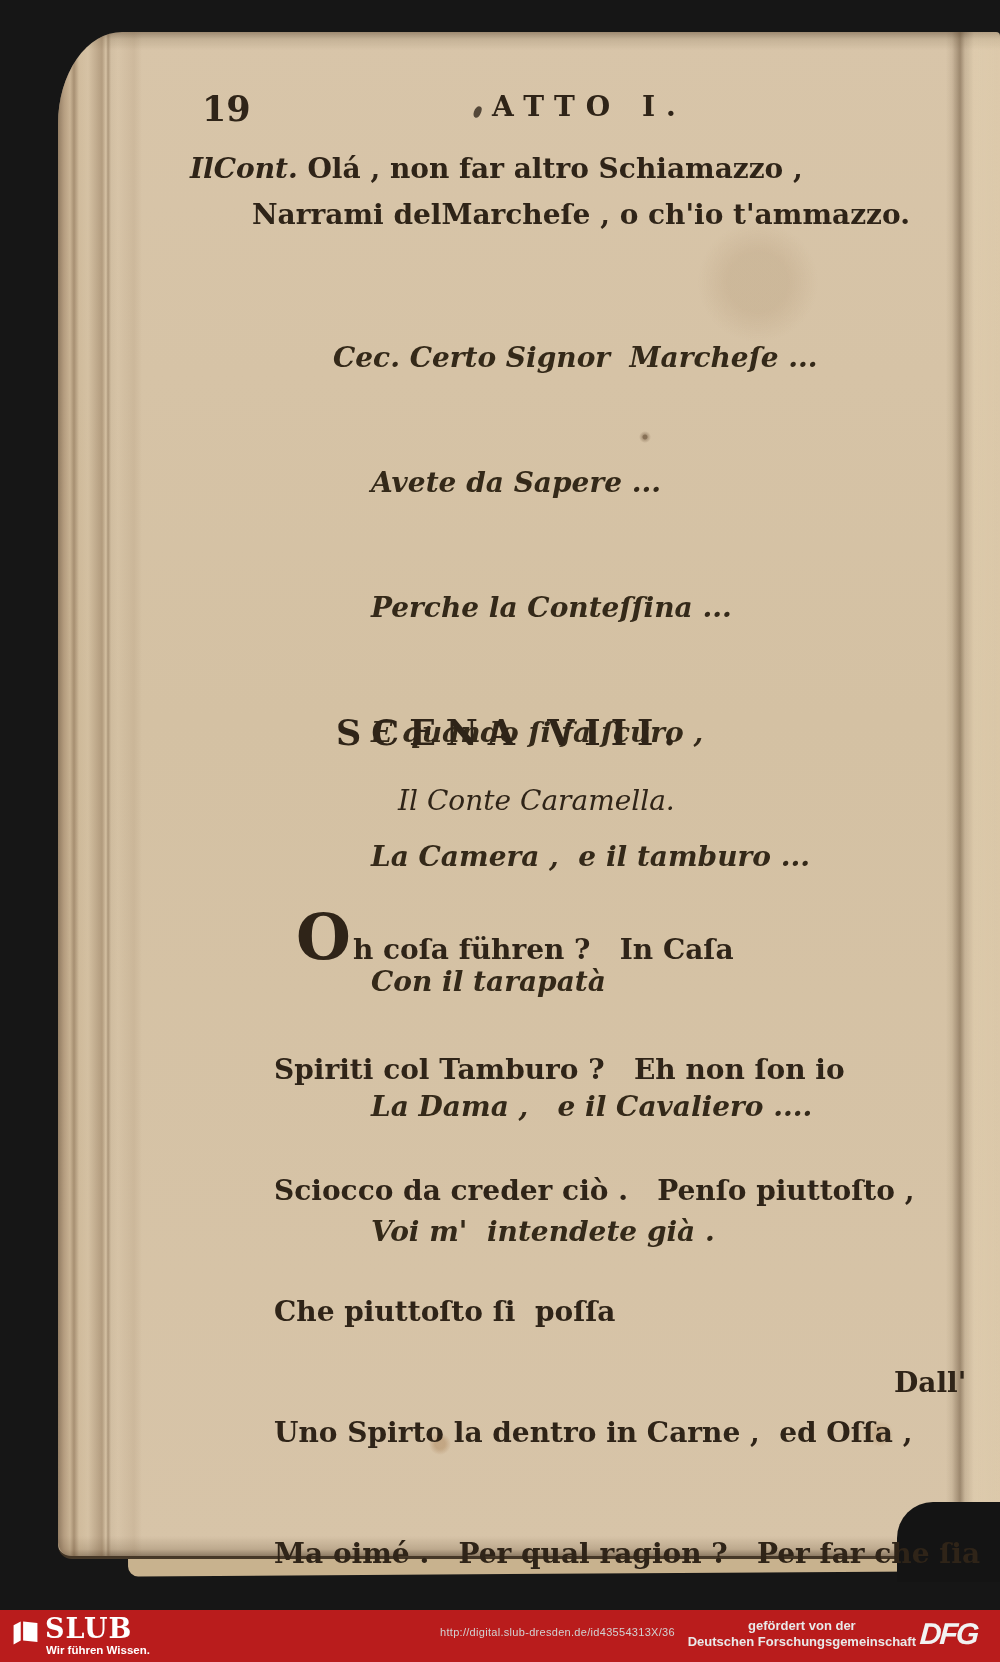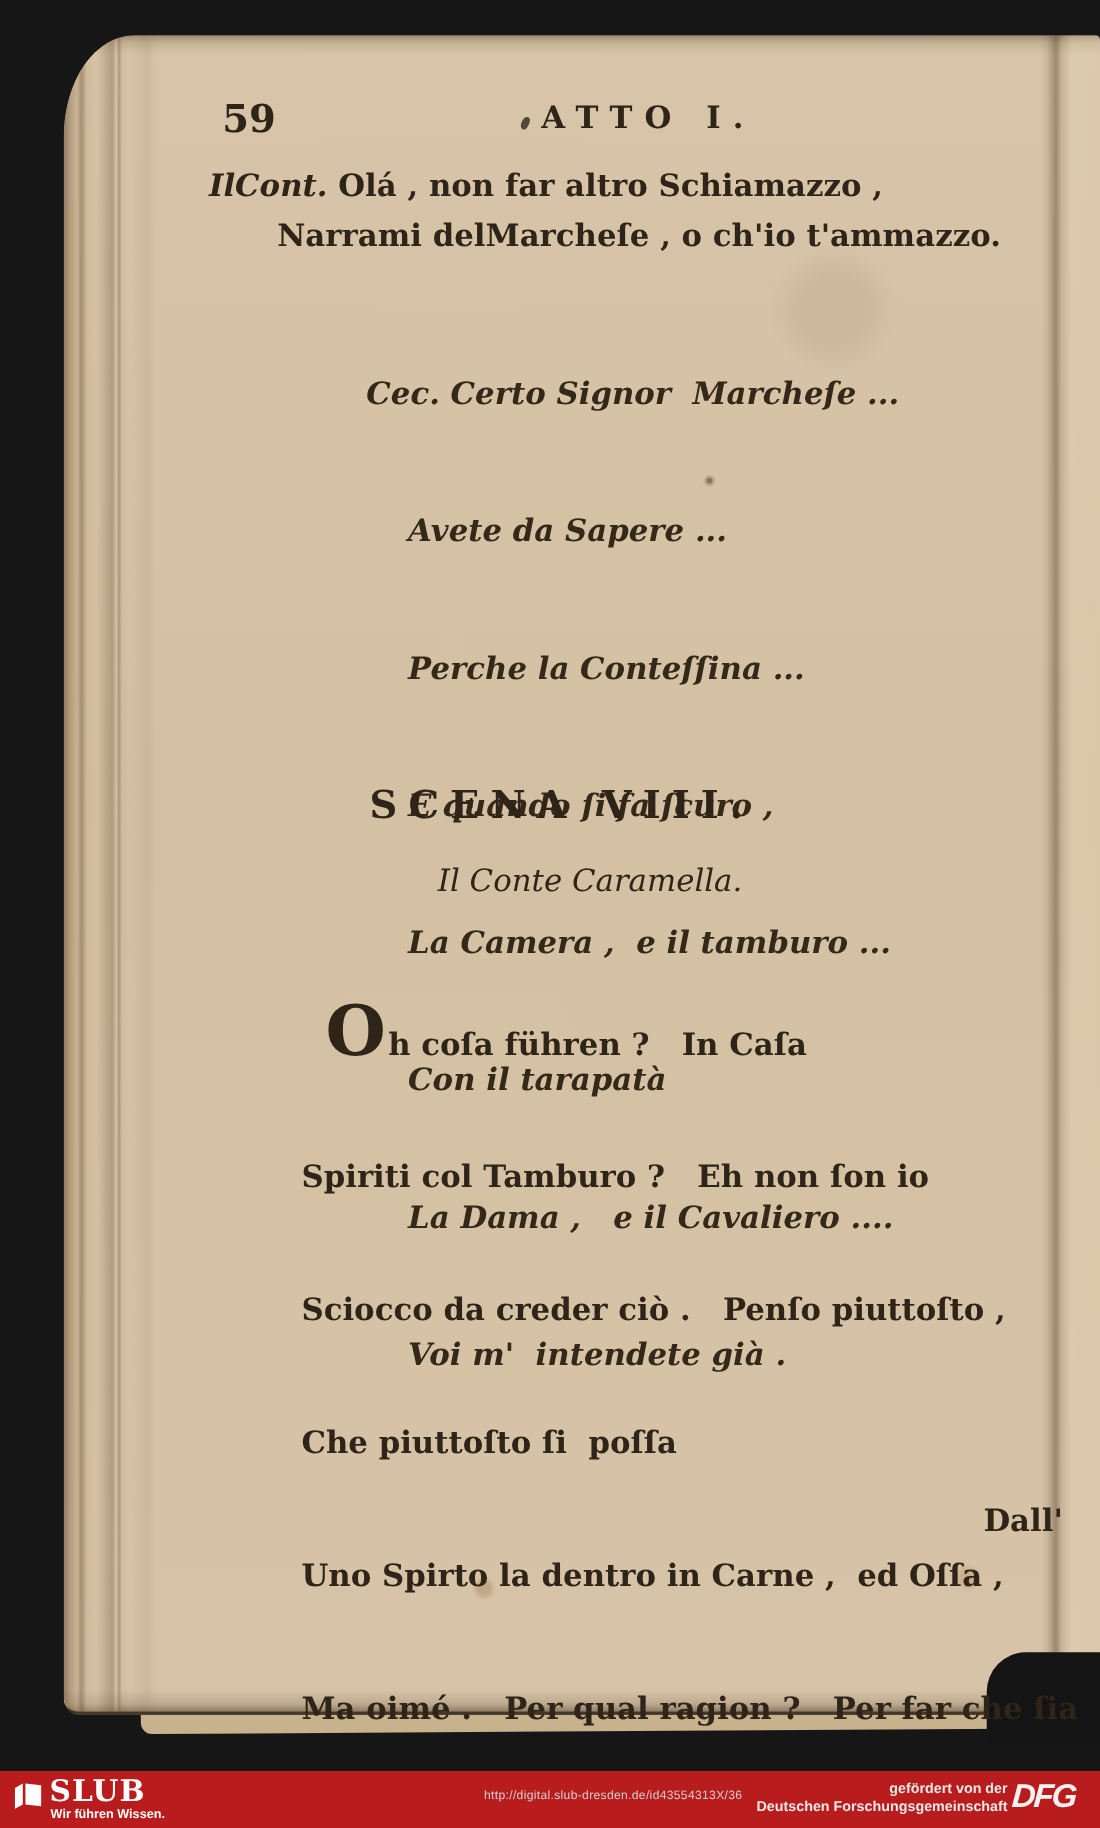--- a/index.html
+++ b/index.html
@@ -62,41 +62,41 @@
   .dropcap{font-size:63px;line-height:40.3px;letter-spacing:2px;}
   .catchword{left:894px;top:1366px;font-size:28px;font-weight:bold;}
   
   .footer{position:absolute;left:0;top:1610px;width:1000px;height:52px;
     background:#b91c1c;z-index:4;font-family:"Liberation Sans",sans-serif;}
   .slub-icon{position:absolute;left:12px;top:9px;}
   .slub-name{position:absolute;left:45px;top:3px;font-family:"DejaVu Serif",serif;
     font-size:27px;font-weight:bold;color:#ffffff;letter-spacing:1px;}
   .slub-tagline{position:absolute;left:46px;top:34px;font-size:11.5px;font-weight:bold;color:#ffffff;}
   .viewer-url{position:absolute;left:397px;top:16px;font-size:11px;color:#d2d2d2;letter-spacing:0.3px;padding-left:43px;}
-  .funding{position:absolute;right:84px;top:8px;text-align:right;font-size:13px;
+  .funding{position:absolute;right:84px;top:8px;text-align:center;font-size:13px;
     font-weight:bold;color:#e9e9e9;line-height:15.5px;}
   .dfg{position:absolute;left:920px;top:7px;font-size:30px;font-weight:bold;
     font-style:italic;letter-spacing:-2px;color:#f2f2f2;transform:skewX(-4deg);}
 </style>
 </head>
 <body>
 
 <div class="scan">
 
   <div class="under-page"></div>
 
   <div class="page">
     <div class="page-left-edge"></div>
   </div>
 
   <div class="corner-notch"></div>
 
   <div class="text-layer">
 
-    <div class="t pageno">59</div>
+    <div class="t pageno">19</div>
     <div class="ink-mark"></div>
     <div class="t running-head">ATTO I.</div>
 
     <div class="t dline" style="left:190px;top:152px;"><span class="speaker">IlCont.</span><span> Olá , non far altro Schiamazzo ,</span></div>
     <div class="t dline" style="left:252px;top:198px;">Narrami delMarcheſe , o ch'io t'ammazzo.</div>
 
     <div class="t cec-block">
       <div class="cec-first">Cec. Certo Signor  Marcheſe ...</div>
       <div>Avete da Sapere ...</div>
       <div>Perche la Conteſſina ...</div>

